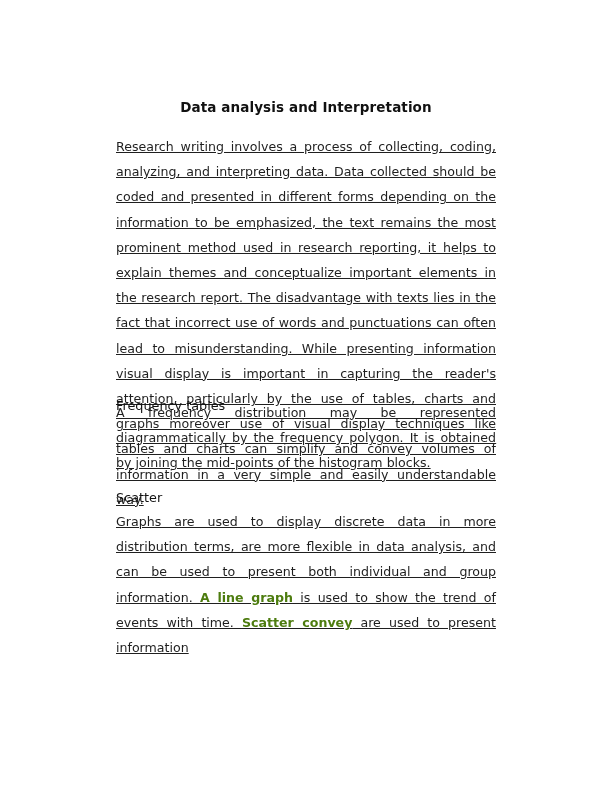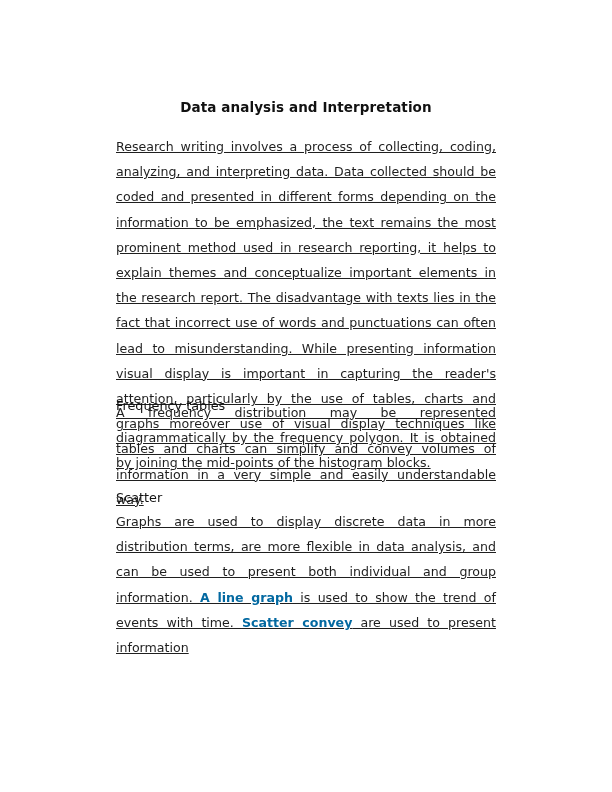--- a/index.html
+++ b/index.html
@@ -70,21 +70,21 @@
   }
 
   #block-intro   { position: absolute; left: 0; top: 134px;  width: 380px; }
   #heading-freq  { position: absolute; left: 0; top: 393px;  width: 380px; }
   #block-freq    { position: absolute; left: 0; top: 400px;  width: 380px; }
   #heading-graphs{ position: absolute; left: 0; top: 485px;  width: 380px; }
   #block-graphs  { position: absolute; left: 0; top: 509px;  width: 380px; }
 
   .para b, .para strong {
     font-weight: bold;
-    color: #0369a1;
+    color: #4d7c0f;
   }
 </style>
 </head>
 <body>
 
 <div class="page">
   <div class="content">
 
     <h1 class="doc-title">Data analysis and Interpretation</h1>
 

